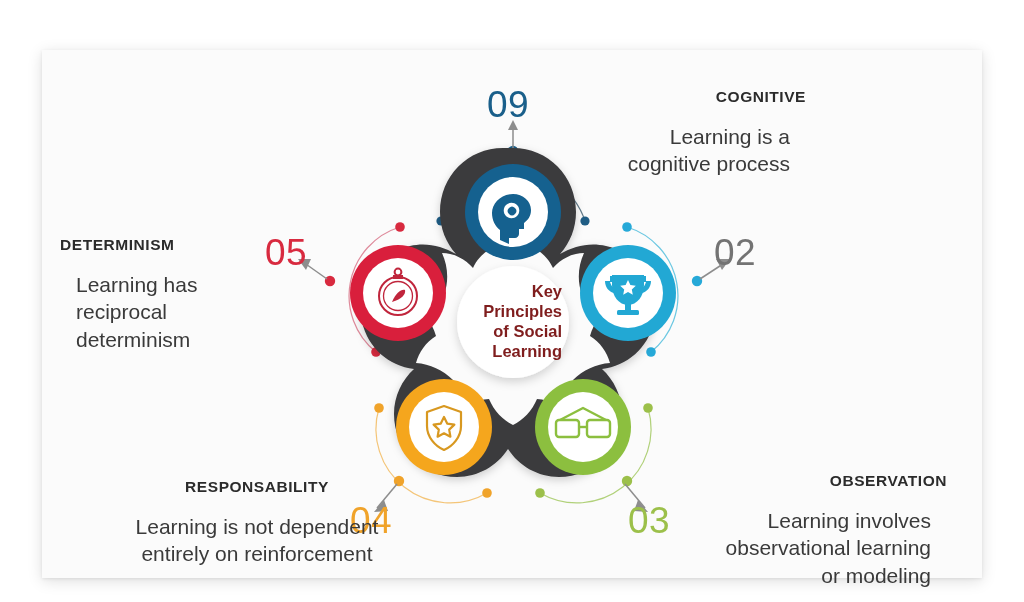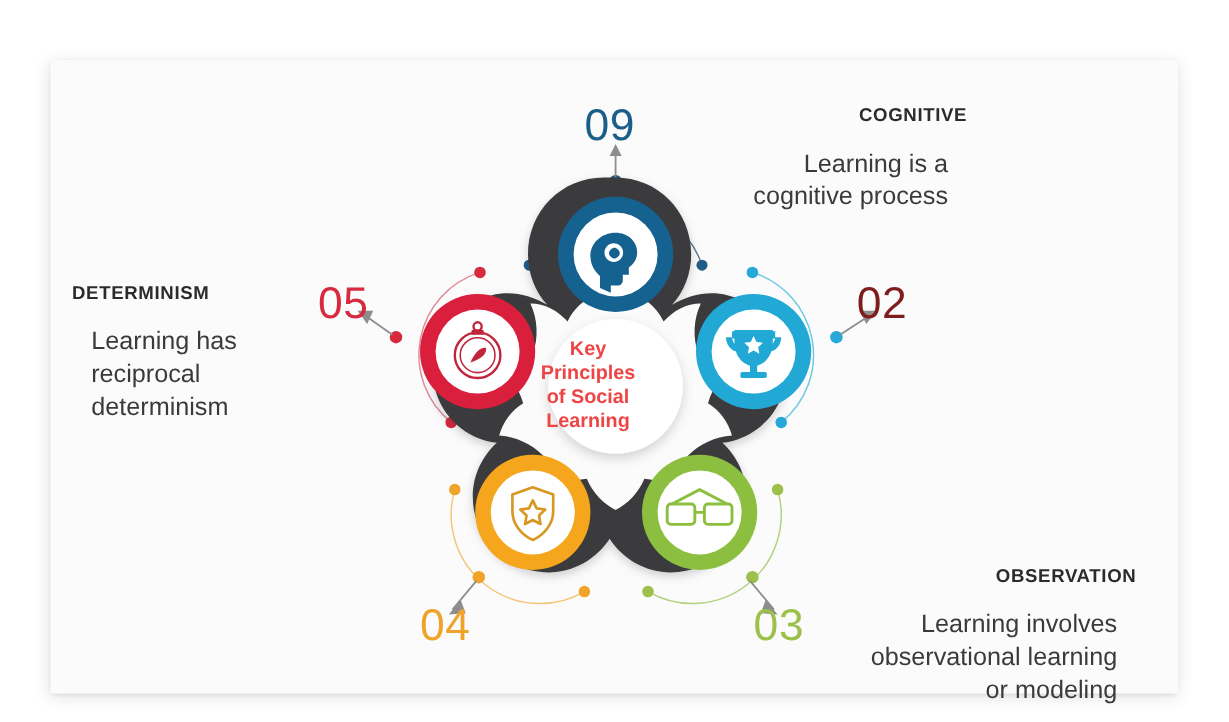--- a/index.html
+++ b/index.html
@@ -63,27 +63,27 @@
 
   #blk-04{left:98px;top:478px;width:318px;}
   #num-04{left:350px;top:502px;}
 
   #blk-05{left:60px;top:236px;width:182px;}
   #num-05{left:265px;top:234px;}
 
   
   .hub-label{
     position:absolute;
-    left:436px;top:281px;
+    left:454px;top:281px;
     width:108px;
-    text-align:center;
+    text-align:right;
     font-weight:bold;
     font-size:16.5px;
     line-height:1.22;
-    color:#ef4444;
+    color:#7f1d1d;
     pointer-events:none;
   }
 </style>
 </head>
 <body>
 
 <div id="stage">
 
   <div class="card"></div>
 
@@ -265,35 +265,39 @@
   </svg>
 
   <div class="hub-label">
     <div>Key</div>
     <div>Principles</div>
     <div>of Social</div>
     <div>Learning</div>
   </div>
 
   <div class="num" id="num-01" style="color:#1a5f8a">09</div>
-  <div class="num" id="num-02" style="color:#7f1d1d">02</div>
+  <div class="num" id="num-02" style="color:#737373">02</div>
   <div class="num" id="num-03" style="color:#9cc04a">03</div>
   <div class="num" id="num-04" style="color:#f0a32a">04</div>
   <div class="num" id="num-05" style="color:#d82a3f">05</div>
 
   <div class="block ta-left" id="blk-01">
     <p class="title">COGNITIVE</p>
     <p class="desc">Learning is a cognitive process</p>
   </div>
 
 
   <div class="block ta-left" id="blk-03">
     <p class="title">OBSERVATION</p>
     <p class="desc">Learning involves observational learning or modeling</p>
   </div>
 
+  <div class="block ta-center" id="blk-04">
+    <p class="title">RESPONSABILITY</p>
+    <p class="desc">Learning is not dependent entirely on reinforcement</p>
+  </div>
 
   <div class="block ta-right" id="blk-05">
     <p class="title">DETERMINISM</p>
     <p class="desc">Learning has reciprocal determinism</p>
   </div>
 
 </div>
 
 </body></html>

